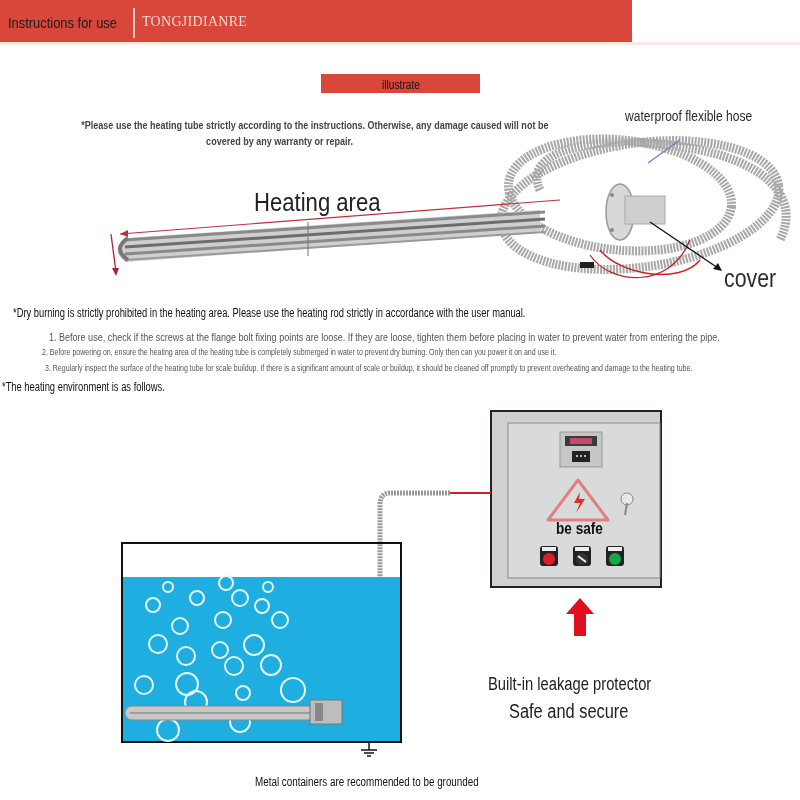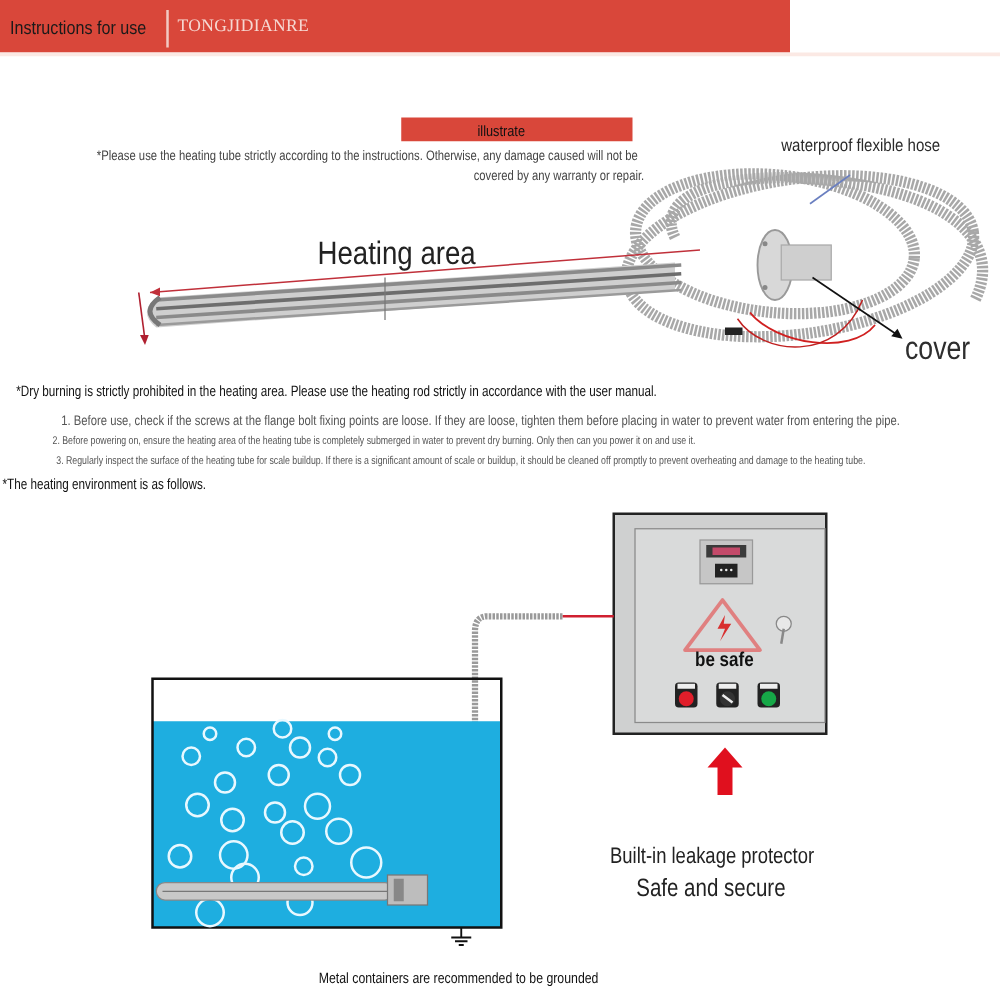--- a/index.html
+++ b/index.html
@@ -8,24 +8,24 @@
 
   
   .header { position: absolute; left: 0; top: 0; width: 632px; height: 42px; background: #d9473a; }
   .header .title { position: absolute; left: 8px; top: 14px; font-size: 15px; color: #1a1a1a; transform: scaleX(0.86); transform-origin: left center; white-space: nowrap; }
   .header .divider { position: absolute; left: 133px; top: 8px; width: 2px; height: 30px; background: #f2c9c2; }
   .header .brand { position: absolute; left: 142px; top: 14px; font-family: "Liberation Serif", serif; font-size: 14px; color: #f6d8d2; letter-spacing: 0.3px; white-space: nowrap; text-align: center; }
   .header .menu-btn { position: absolute; left: 760px; top: 15px; width: 0; height: 0; border-left: 9px solid transparent; border-right: 9px solid transparent; border-top: 12px solid #ffffff; cursor: pointer; }
   .header-shadow { position: absolute; left: 0; top: 42px; width: 800px; height: 3px; background: #fbe9e4; }
 
   
-  .illus-bar { position: absolute; left: 321px; top: 94px; width: 185px; height: 19px; background: #d9473a; }
+  .illus-bar { position: absolute; left: 321px; top: 74px; width: 159px; height: 19px; background: #d9473a; }
   .illus-bar .lbl { position: absolute; left: 61px; top: 4px; font-size: 12px; color: #111; transform: scaleX(0.85); transform-origin: left center; white-space: nowrap; }
 
-  .notice { position: absolute; left: 30px; top: 117px; width: 500px; text-align: right; font-size: 11px; line-height: 16px; color: #444; }
+  .notice { position: absolute; left: 30px; top: 117px; width: 500px; text-align: center; font-size: 11px; line-height: 16px; color: #444; font-weight: bold; }
   .notice span { display: inline-block; transform: scaleX(0.82); white-space: nowrap; }
 
   
   .rod-illus { position: absolute; left: 80px; top: 100px; width: 720px; height: 200px; }
   .lbl-heating { position: absolute; left: 254px; top: 187px; font-size: 26px; color: #222; transform: scaleX(0.85); transform-origin: left center; white-space: nowrap; }
   .lbl-hose { position: absolute; left: 625px; top: 108px; font-size: 14px; color: #2a2a2a; transform: scaleX(0.86); transform-origin: left center; white-space: nowrap; }
   .lbl-cover { position: absolute; left: 724px; top: 263px; font-size: 26px; color: #2e2e2e; transform: scaleX(0.82); transform-origin: left center; white-space: nowrap; }
 
   
   .warn { position: absolute; left: 13px; top: 306px; font-size: 12px; color: #111; transform: scaleX(0.78); transform-origin: left center; white-space: nowrap; }

